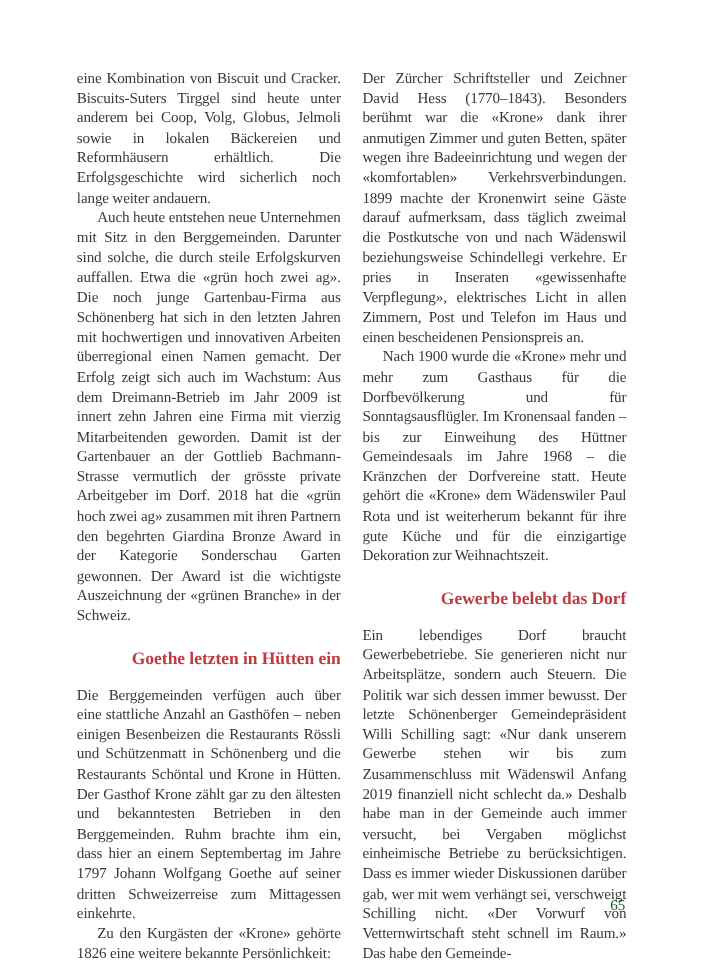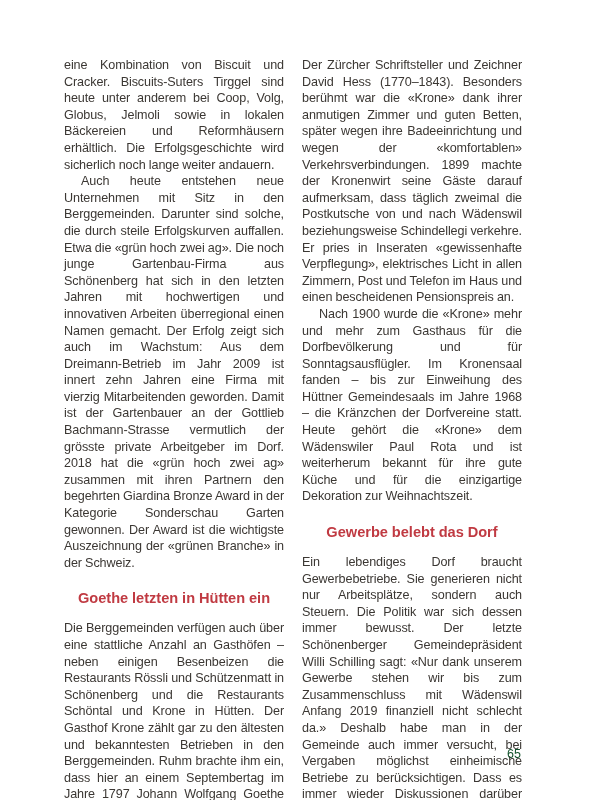--- a/index.html
+++ b/index.html
@@ -5,21 +5,21 @@
   html, body {
     margin: 0;
     padding: 0;
     background: #ffffff;
   }
   .page {
     position: relative;
     width: 600px;
     height: 800px;
     background: #ffffff;
-    font-family: Liberation Sans, sans-serif;
+    font-family: Liberation Serif, serif;
     color: #3b3733;
     overflow: hidden;
   }
   .col {
     position: absolute;
     top: 57px;
     width: 220px;
     text-align: justify;
     font-size: 12.6px;
     line-height: 16.6px;
@@ -30,21 +30,21 @@
   }
   .col-left  { left: 64px; }
   .col-right { left: 302px; }
   .col p { margin: 0; }
   .col p.indent { text-indent: 17px; }
   .col h2 {
     font-size: 14.6px;
     font-weight: bold;
     color: #c03a42;
     margin: 19px 0 13px 0;
-    text-align: center;
+    text-align: right;
     letter-spacing: 0;
     line-height: 17px;
   }
   .page-number {
     position: absolute;
     top: 747px;
     left: 461px;
     width: 60px;
     text-align: right;
     font-size: 12.5px;

